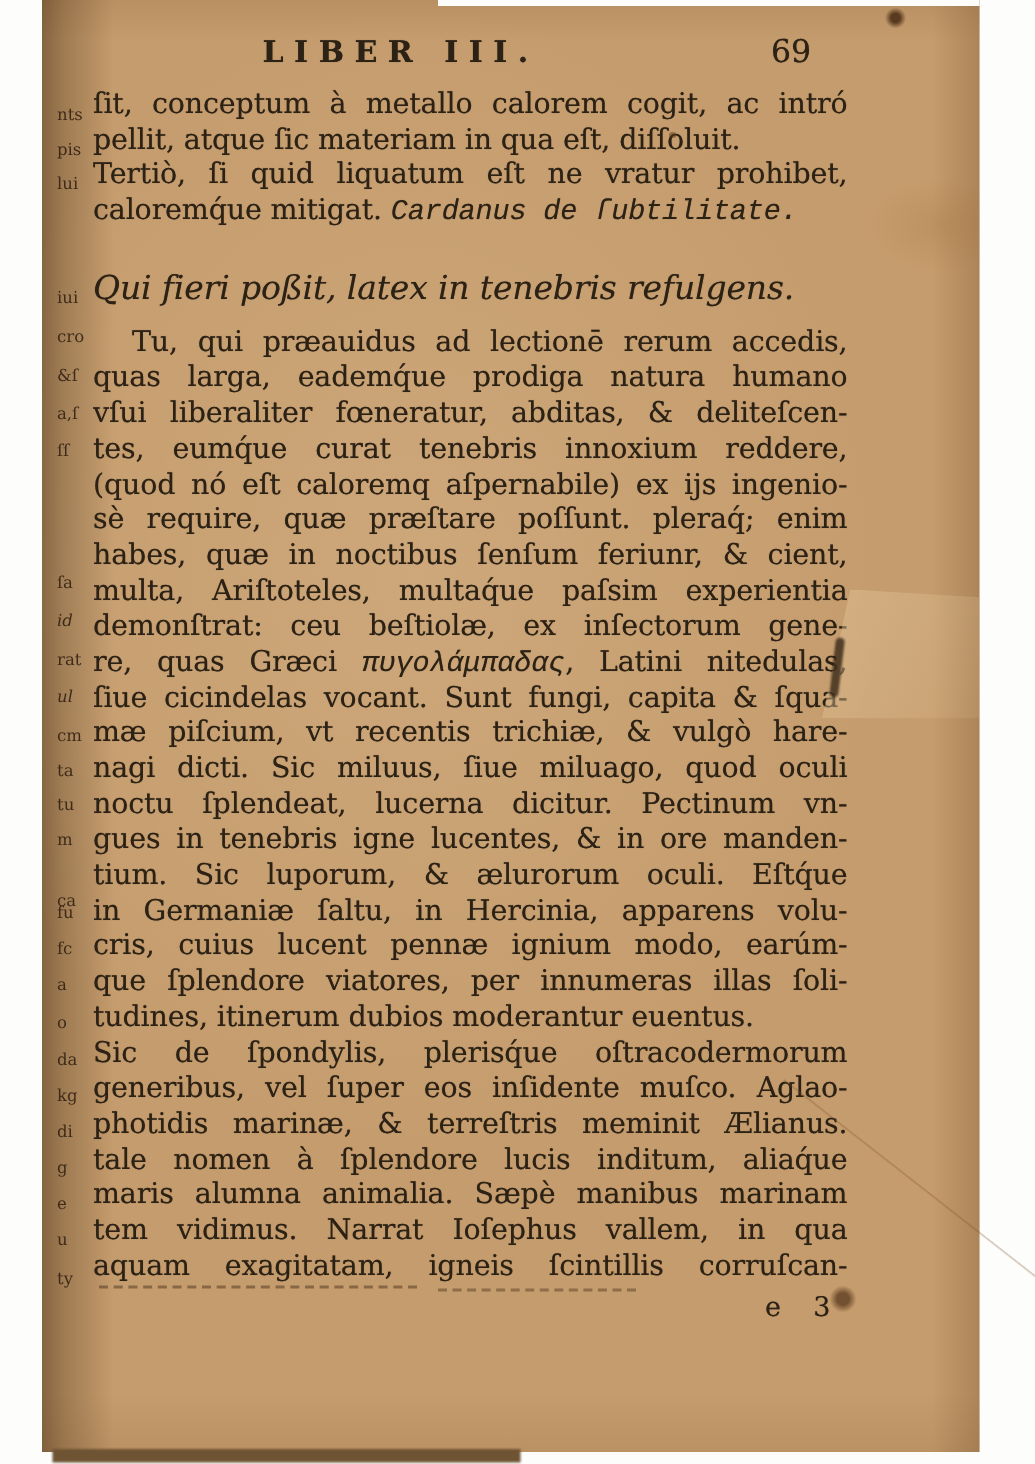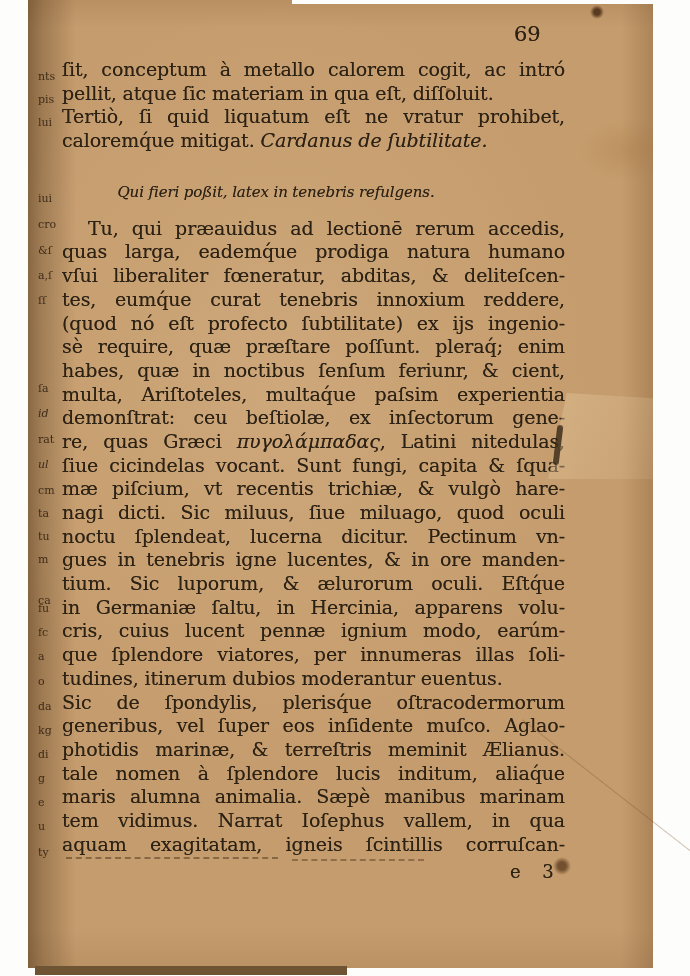--- a/index.html
+++ b/index.html
@@ -29,24 +29,24 @@
     font-weight:bold;white-space:nowrap;text-shadow:0 0 .5px rgba(43,33,20,.7);
   }
   .hdr-num{position:absolute;left:486px;top:22px;font-size:21px;text-shadow:0 0 .5px rgba(43,33,20,.7);}
   .textblock{
     position:absolute;left:34px;top:58px;width:503px;
     font-size:19px;line-height:23.7px;letter-spacing:-.1px;
     text-shadow:0 0 .5px rgba(43,33,20,.55);
   }
   .line{text-align:justify;text-align-last:justify;text-justify:inter-word;white-space:normal;overflow:hidden;height:23.7px;}
   .line.nojust{text-align:center;text-align-last:left;}
-  .it{font-style:italic;}
+  .it{font-style:italic;font-family:Liberation Mono, monospace;}
   .sec-heading{
     font-style:italic;text-align:center;margin:28px 75px 11px 0;
-    font-size:15px;height:25px;white-space:nowrap;
+    font-size:22px;height:25px;white-space:nowrap;
   }
   .catchword{margin-top:4px;text-indent:448px;word-spacing:16px;font-size:18px;height:24px;}
   .frags{position:absolute;left:8px;top:0;width:26px;height:968px;}
   .frags span{
     position:absolute;left:2px;font-size:11px;color:rgba(45,30,15,.88);
     filter:blur(.35px);white-space:nowrap;
   }
   .ink-smudge{
     position:absolute;left:527px;top:425px;width:6px;height:40px;
     background:rgba(38,24,10,.72);border-radius:3px;transform:rotate(7deg);filter:blur(.7px);
@@ -94,36 +94,37 @@
       <span style="top: 675px;">o</span>
       <span style="top: 700px;">da</span>
       <span style="top: 724px;">kg</span>
       <span style="top: 748px;">di</span>
       <span style="top: 772px;">g</span>
       <span style="top: 796px;">e</span>
       <span style="top: 820px;">u</span>
       <span style="top: 846px;">ty</span>
     </div>
 
+  <div class="hdr-title">LIBER III.</div>
   <div class="hdr-num">69</div>
 
   <div class="textblock">
     <div>
         <div class="line"><span>ſit, conceptum à metallo calorem cogit, ac intró</span></div>
         <div class="line nojust"><span>pellit, atque ſic materiam in qua eſt, diſſoluit.</span></div>
         <div class="line"><span>Tertiò, ſi quid liquatum eſt ne vratur prohibet,</span></div>
         <div class="line nojust"><span>caloremq́ue mitigat. </span><span class="it">Cardanus de ſubtilitate.</span></div>
       </div>
     <div class="sec-heading">Qui fieri poßit, latex in tenebris refulgens.</div>
     <div>
         <div class="line" style="text-indent: 26px;"><span>Tu, qui præauidus ad lectionē rerum accedis,</span></div>
         <div class="line"><span>quas larga, eademq́ue prodiga natura humano</span></div>
         <div class="line"><span>vſui liberaliter fœneratur, abditas, &amp; deliteſcen-</span></div>
         <div class="line"><span>tes, eumq́ue curat tenebris innoxium reddere,</span></div>
-        <div class="line"><span>(quod nó eſt profecto ſubtilitate) ex ijs ingenio-</span></div>
+        <div class="line"><span>(quod nó eſt caloremq aſpernabile) ex ijs ingenio-</span></div>
         <div class="line"><span>sè require, quæ præſtare poſſunt. pleraq́; enim</span></div>
         <div class="line"><span>habes, quæ in noctibus ſenſum feriunr, &amp; cient,</span></div>
         <div class="line"><span>multa, Ariſtoteles, multaq́ue paſsim experientia</span></div>
         <div class="line"><span>demonſtrat: ceu beſtiolæ, ex inſectorum gene-</span></div>
         <div class="line"><span>re, quas Græci </span><span class="it">πυγολάμπαδας</span><span>, Latini nitedulas,</span></div>
         <div class="line"><span>ſiue cicindelas vocant. Sunt fungi, capita &amp; ſqua-</span></div>
         <div class="line"><span>mæ piſcium, vt recentis trichiæ, &amp; vulgò hare-</span></div>
         <div class="line"><span>nagi dicti. Sic miluus, ſiue miluago, quod oculi</span></div>
         <div class="line"><span>noctu ſplendeat, lucerna dicitur. Pectinum vn-</span></div>
         <div class="line"><span>gues in tenebris igne lucentes, &amp; in ore manden-</span></div>

